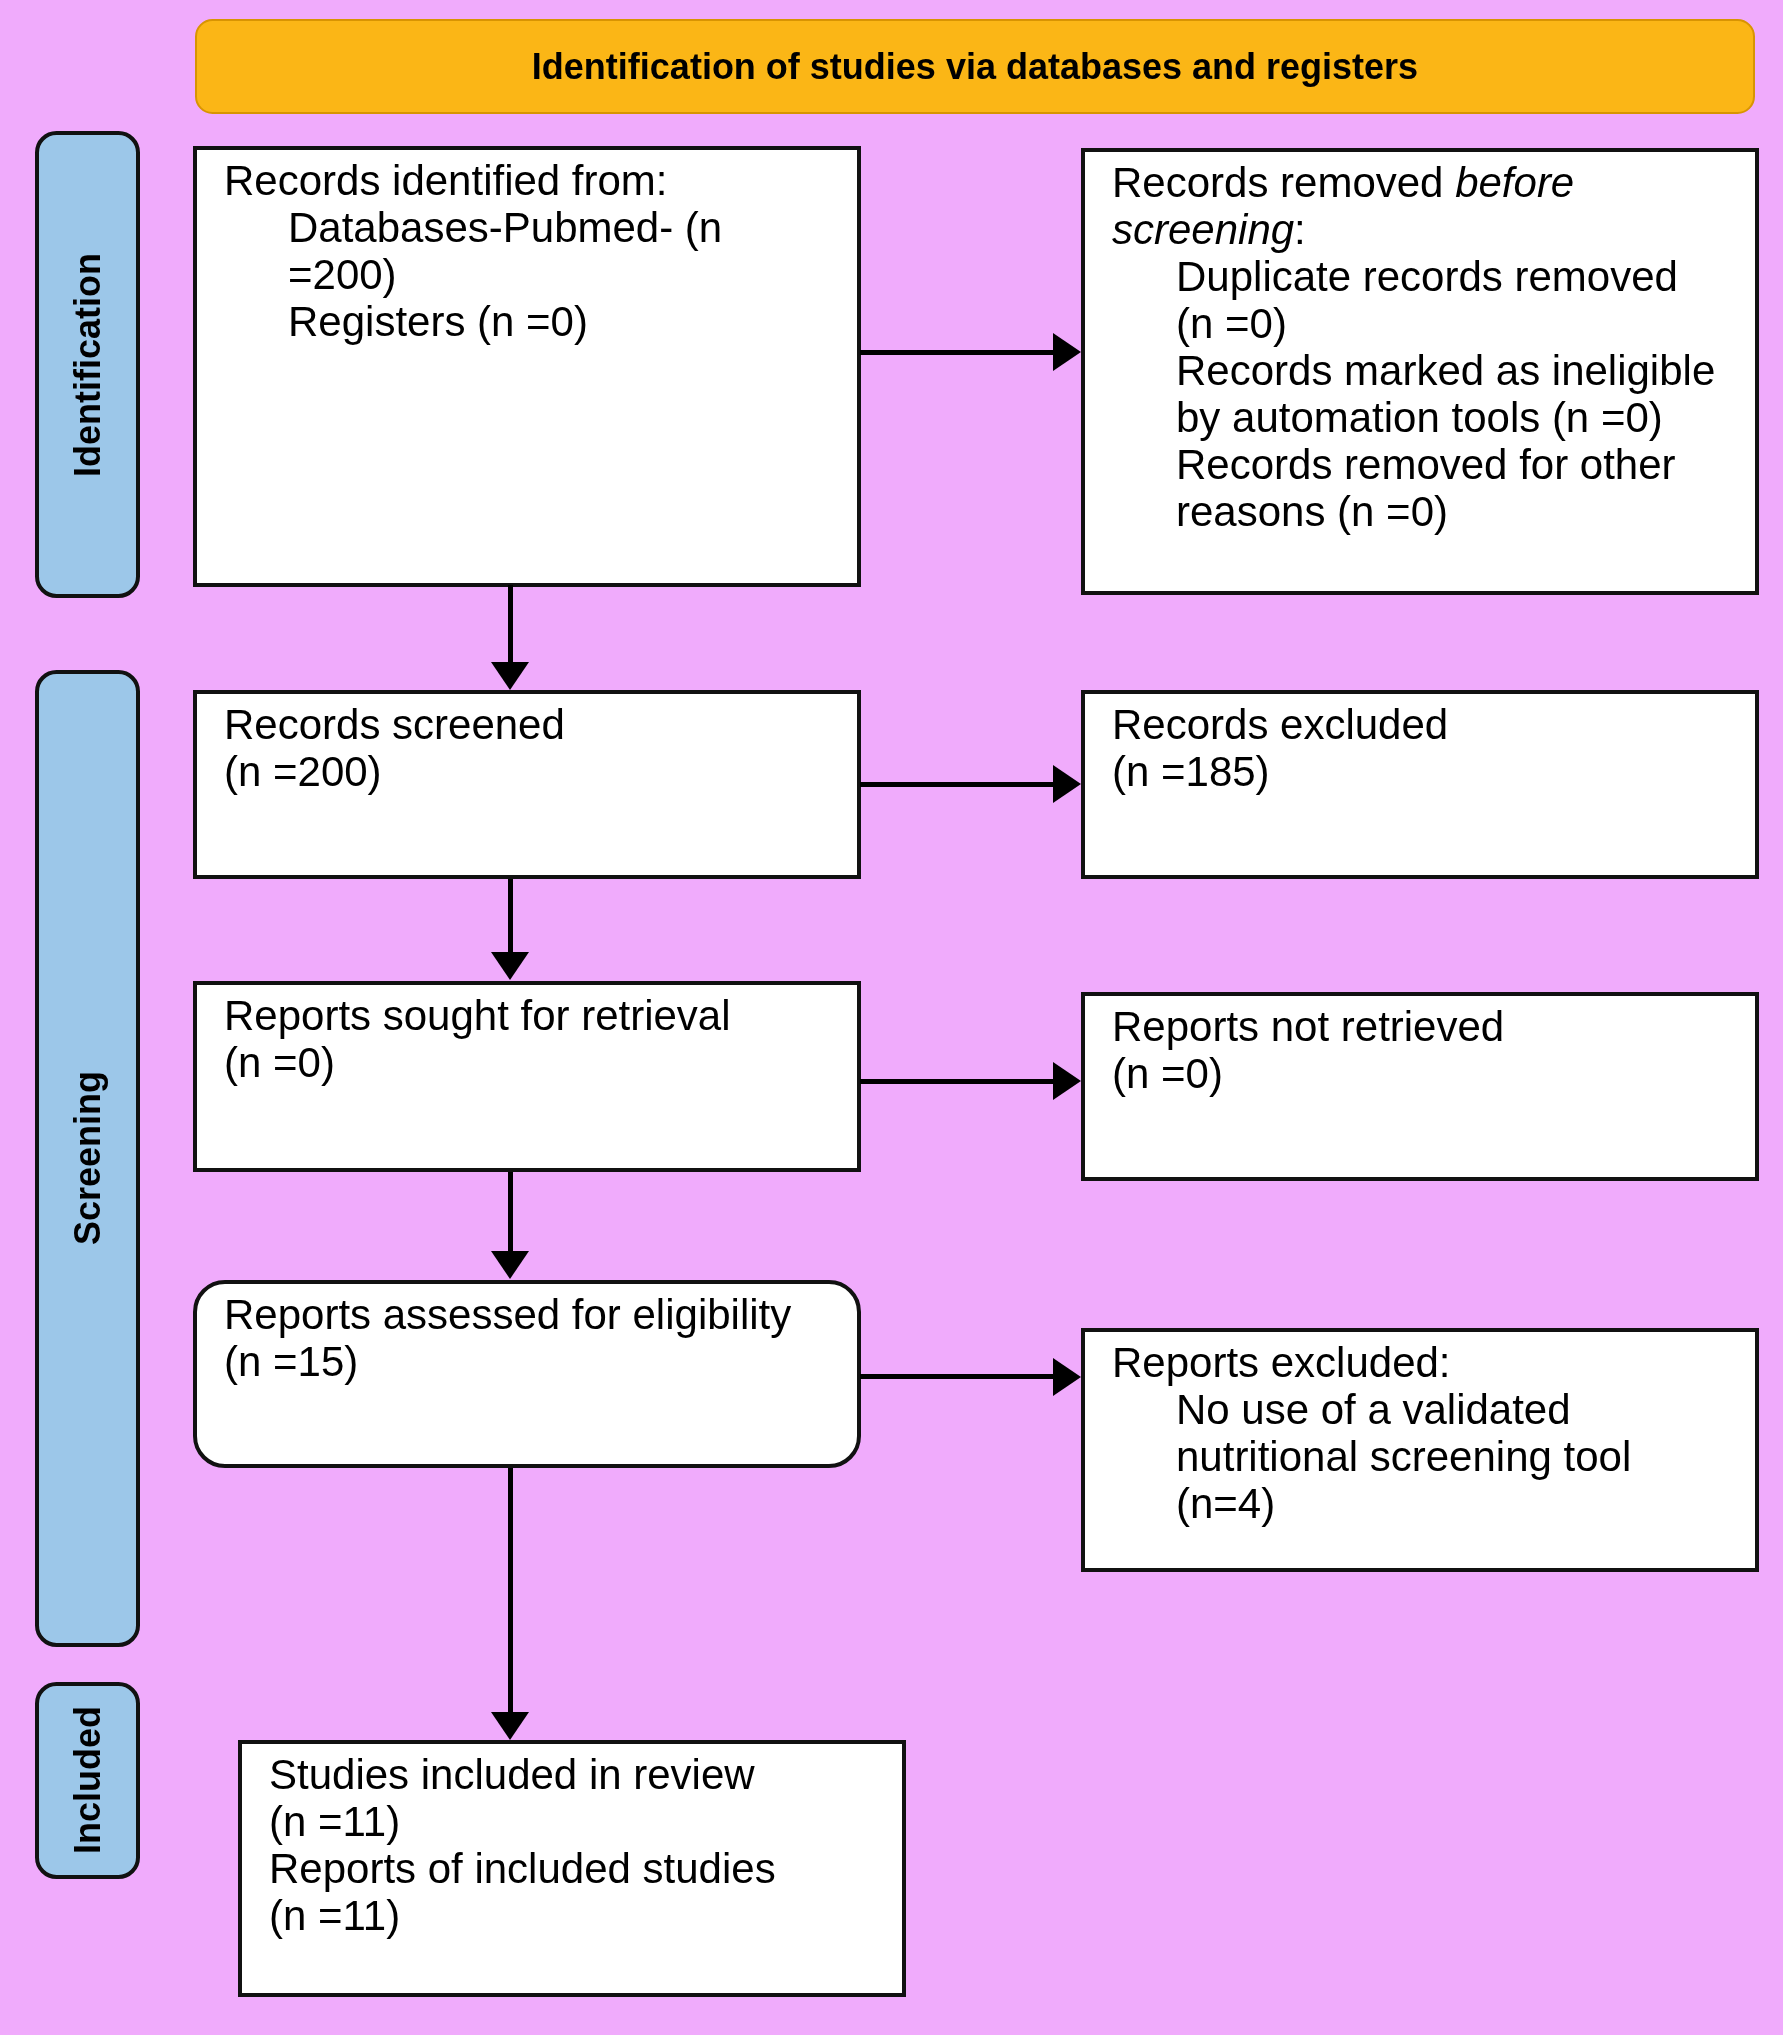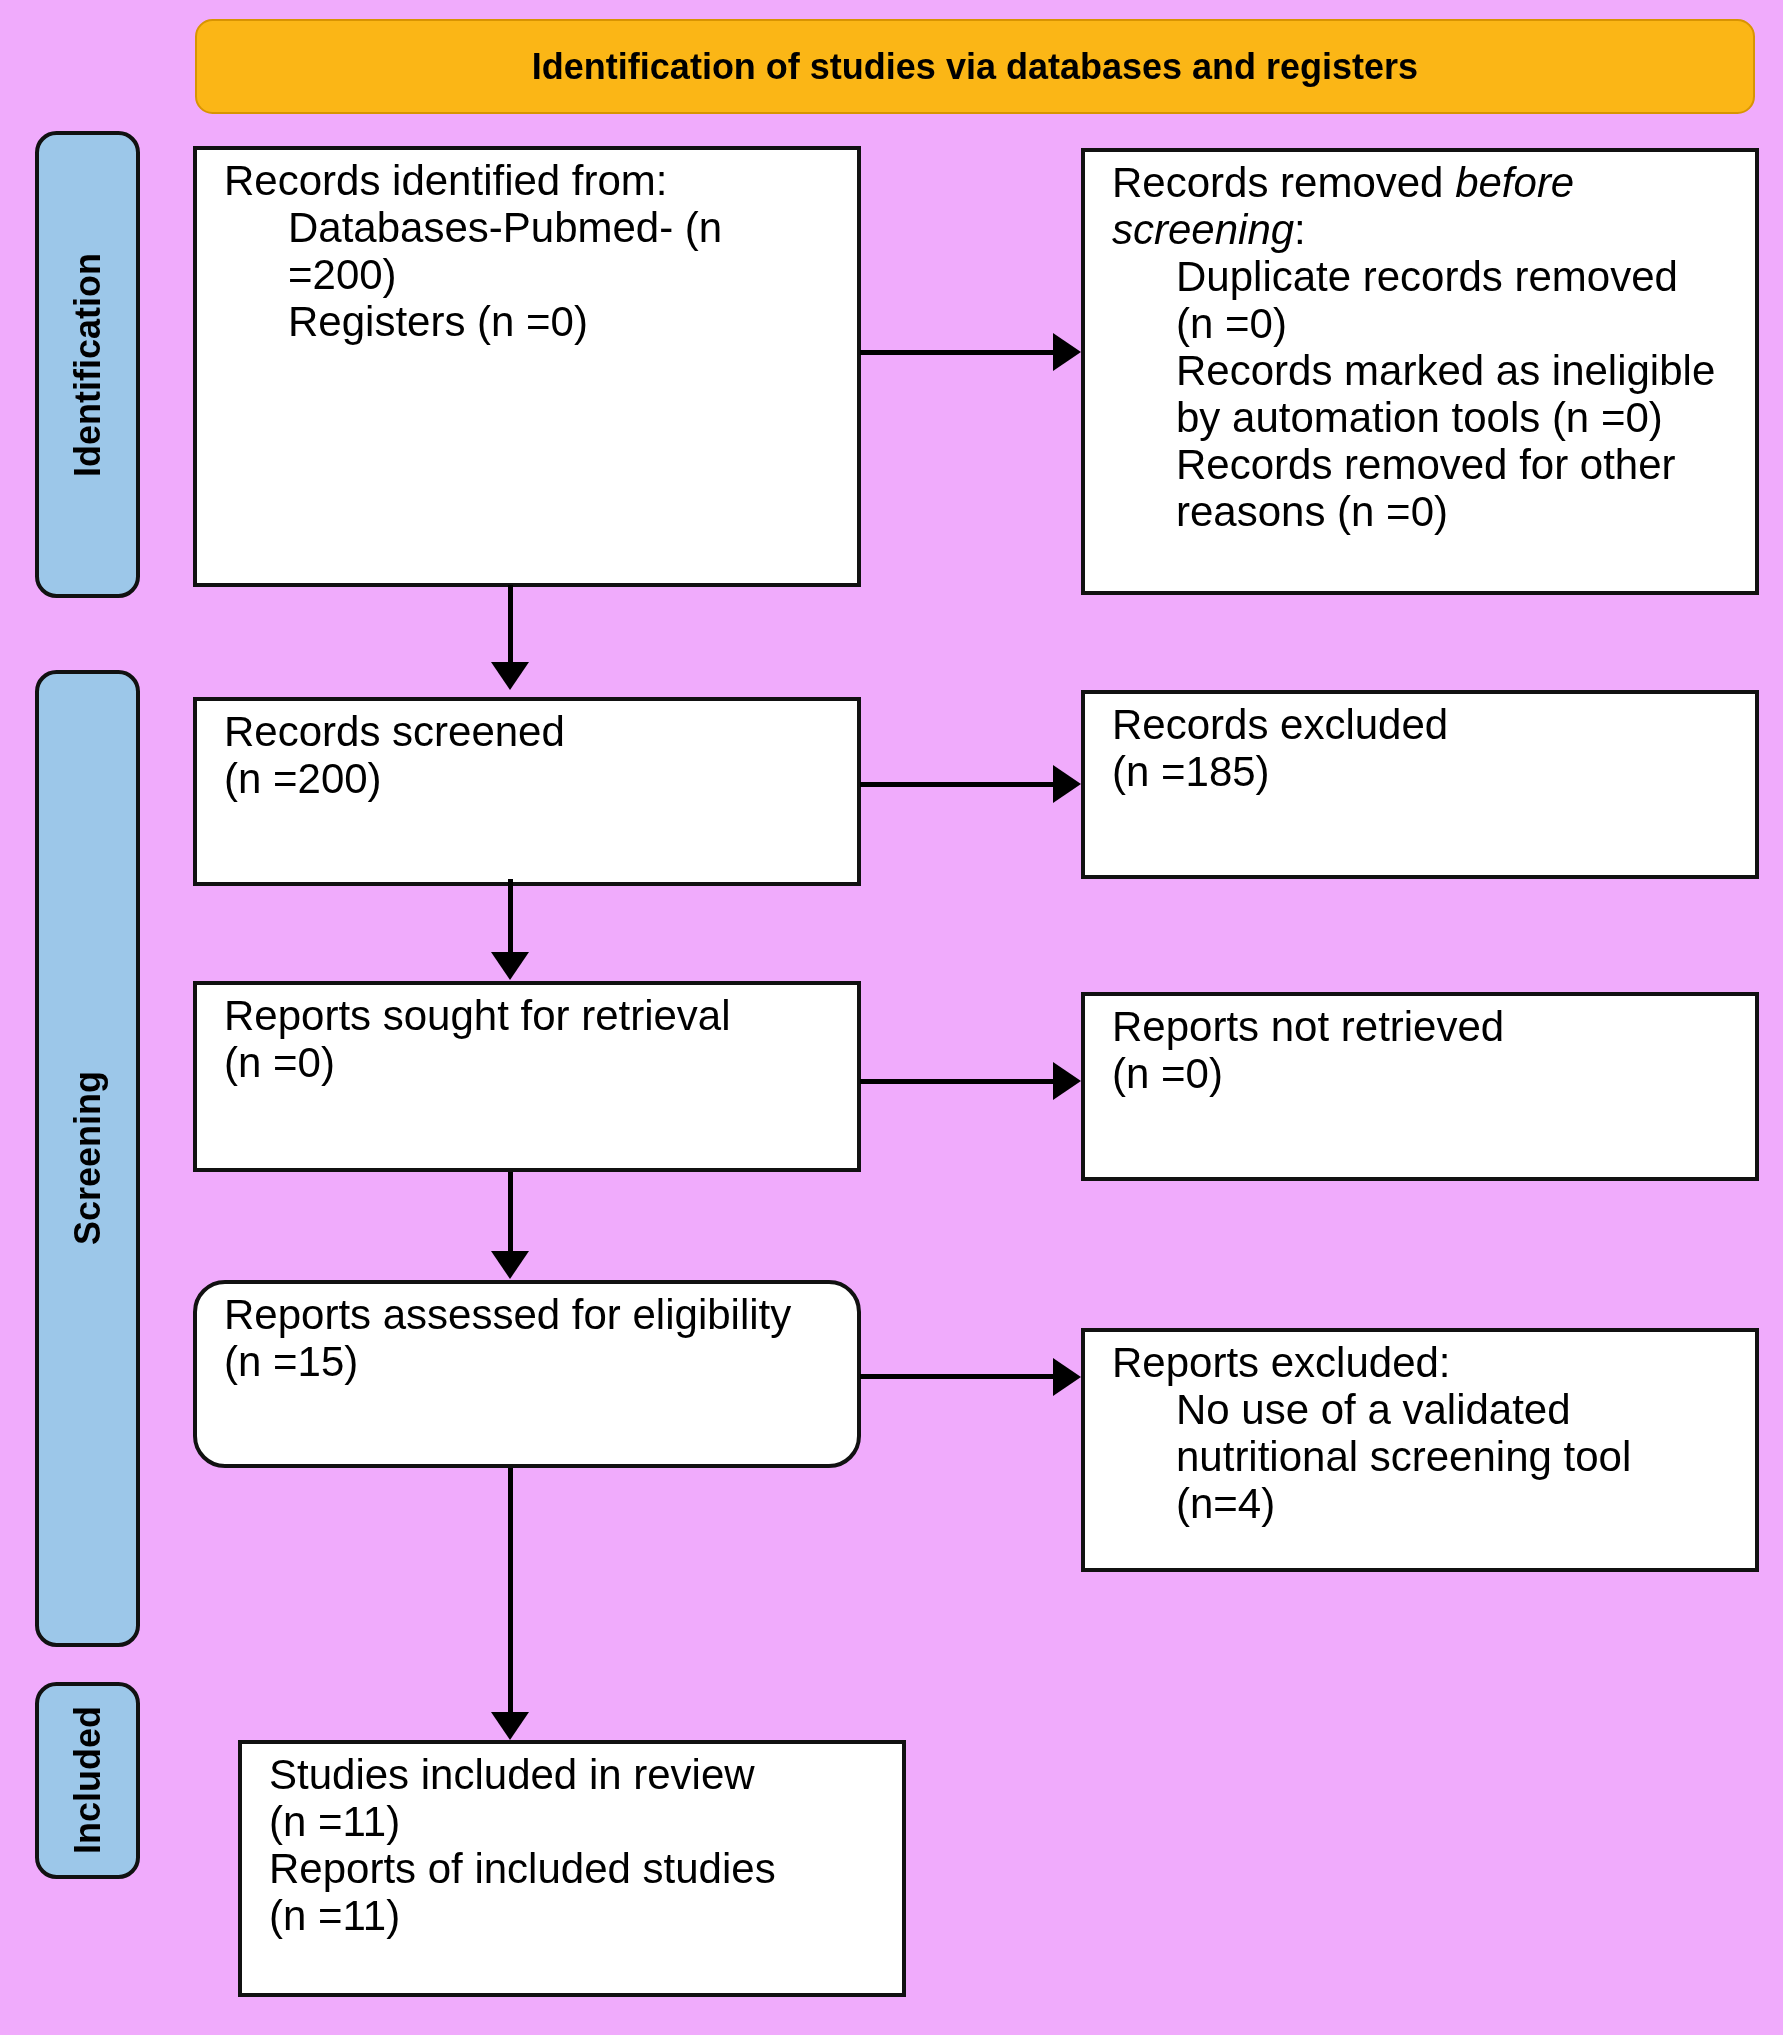--- a/index.html
+++ b/index.html
@@ -100,21 +100,21 @@
     <div class="indent">Registers (n =0)</div>
   </div>
 
   <div class="fbox col-right" style="top:148px; height:447px;">
     <div><span>Records removed </span><i>before screening</i><span>:</span></div>
     <div class="indent">Duplicate records removed (n =0)</div>
     <div class="indent">Records marked as ineligible by automation tools (n =0)</div>
     <div class="indent">Records removed for other reasons (n =0)</div>
   </div>
 
-  <div class="fbox col-left" style="top:690px; height:189px;margin-top:7px;">
+  <div class="fbox col-left" style="top:690px; height:189px;">
     <div>Records screened</div>
     <div>(n =200)</div>
   </div>
 
   <div class="fbox col-right" style="top:690px; height:189px;">
     <div>Records excluded</div>
     <div>(n =185)</div>
   </div>
 
   <div class="fbox col-left" style="top:981px; height:191px;">

